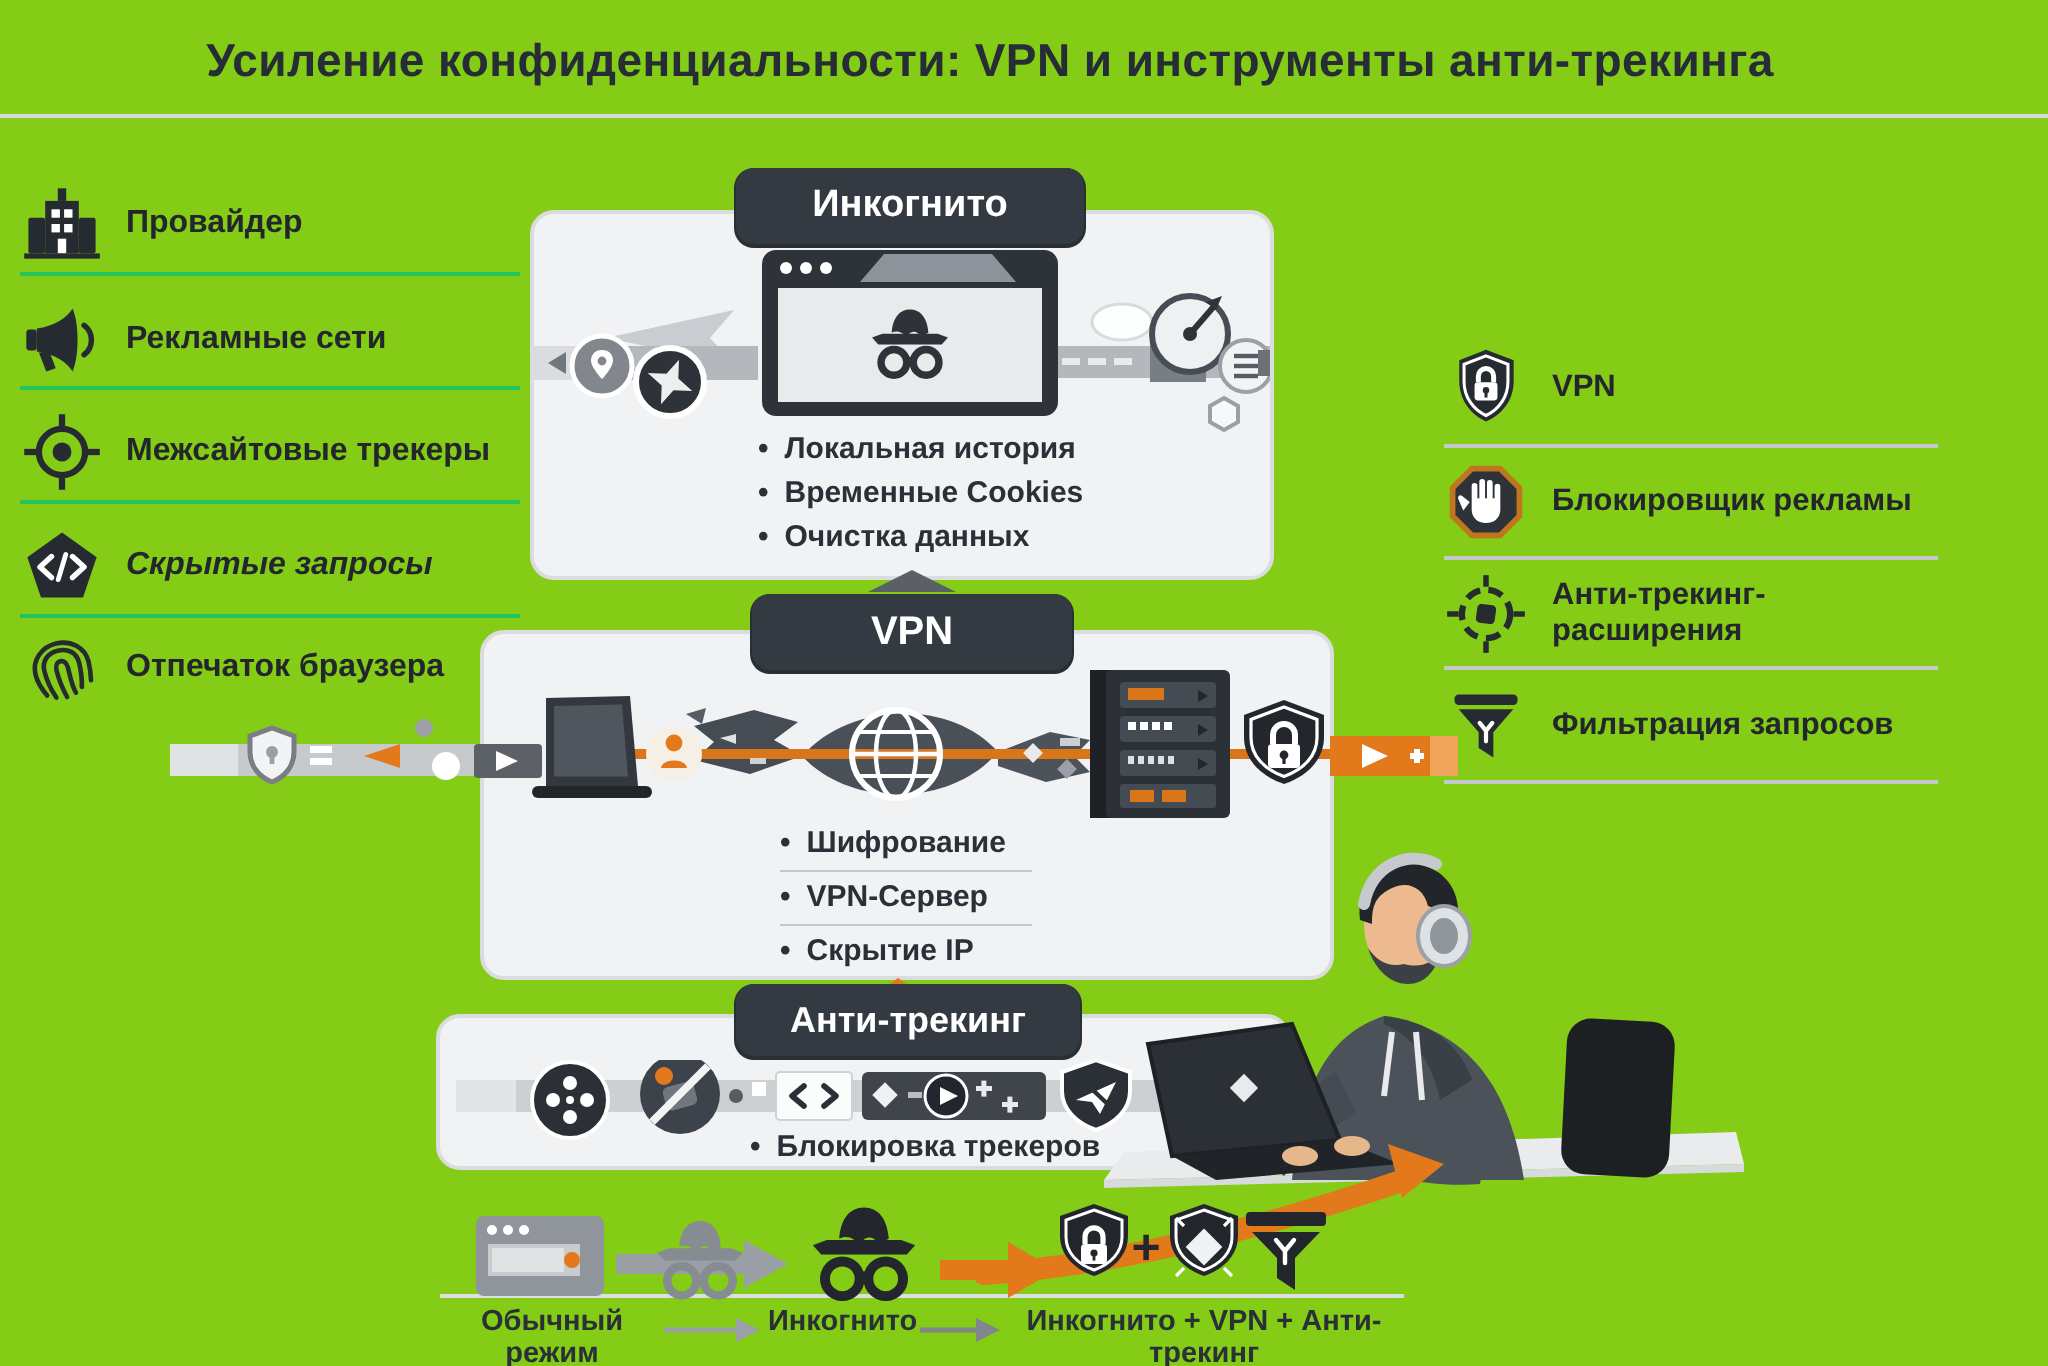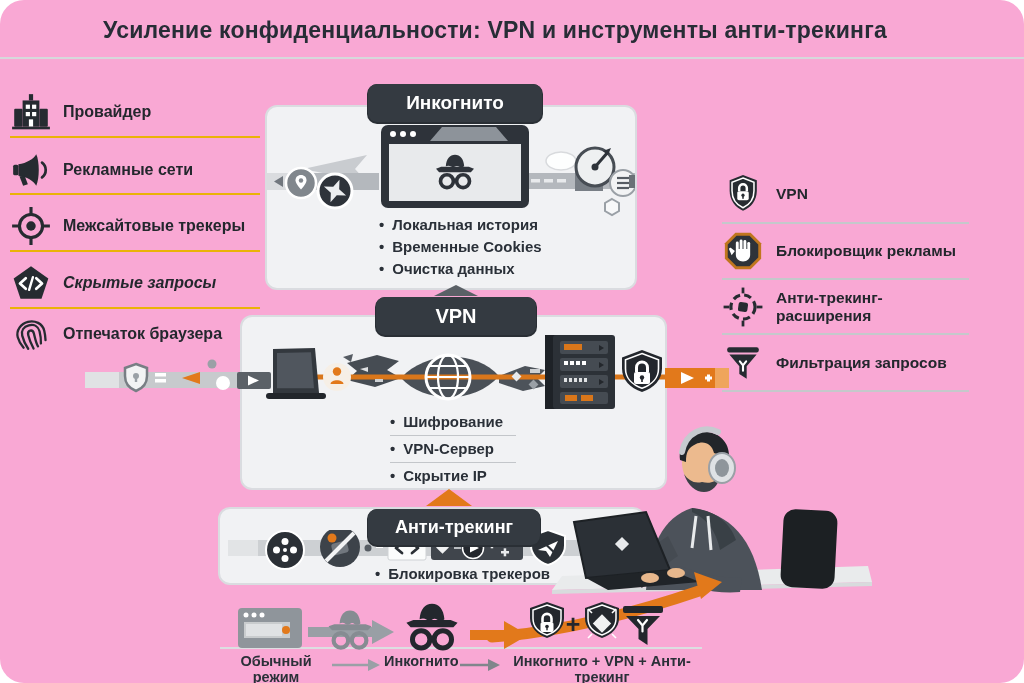--- a/index.html
+++ b/index.html
@@ -1,29 +1,29 @@
 <!DOCTYPE html>
 <html><head>
 <meta charset="utf-8">
 <style>
   html,body{margin:0;padding:0;background:#ffffff;}
-  .stage{position:relative;width:1024px;height:683px;background:#f9a8d4;overflow:hidden;
-         font-family:"Liberation Sans",sans-serif;color:#262c34;border-radius:24px;}
+  .stage{position:relative;width:1024px;height:683px;background:#84cc16;overflow:hidden;
+         font-family:"Liberation Sans",sans-serif;color:#262c34;}
   svg{display:block;}
   .abs{position:absolute;}
 
   
   .title{position:absolute;top:17px;left:0;width:990px;text-align:center;font-size:23px;letter-spacing:.2px;color:#272d36;}
   .title .strong{font-weight:800;}
   .title .rest{font-weight:600;}
   .title-rule{position:absolute;top:57px;left:0;width:1024px;height:2px;background:#d6d8db;}
 
   
   .t-row{position:absolute;left:10px;width:250px;display:flex;align-items:center;gap:11px;}
-  .t-row.bb{border-bottom:2px solid #eab308;text-align:center;}
+  .t-row.bb{border-bottom:2px solid #22c55e;text-align:center;}
   .t-label{font-size:16px;font-weight:700;color:#23272d;}
   .icon42{width:42px;height:42px;flex:0 0 42px;}
 
   
   .r-row{position:absolute;left:722px;width:247px;display:flex;align-items:center;gap:12px;border-bottom:2px solid #c5c8cb;}
   .r-label{font-size:15.5px;font-weight:700;color:#23272d;}
 
   
   .panel{position:absolute;background:#f1f2f4;border:2px solid #dadce0;border-radius:12px;box-sizing:border-box;}
   .pill{position:absolute;background:#343a41;border-radius:9px;color:#fff;display:flex;align-items:center;justify-content:center;
@@ -313,21 +313,21 @@
         <div class="b-line">
           <span class="b-dot">•</span>
           <span>Скрытие IP</span>
         </div>
       </div>
   </div>
 
   <div class="tri-up" style="left:426px;top:489px;border-left:23px solid transparent;border-right:23px solid transparent;border-bottom:17px solid #E2791B;"></div>
 
   <div class="panel" style="left:218px;top:507px;width:427px;height:78px;"></div>
-  <div class="pill" style="left:368px;top:509px;width:172px;height:36px;font-size:18px;z-index:3;align-items:center;">
+  <div class="pill" style="left:368px;top:492px;width:172px;height:36px;font-size:18px;z-index:3;align-items:center;">
     <span>Анти-трекинг</span>
   </div>
 
   <svg class="abs noptr" style="left:228px;top:530px;z-index:2;" width="375" height="44" viewBox="0 0 375 44">
     <rect x="0" y="10" width="368" height="16" fill="#cdd0d3"></rect>
     <rect x="0" y="10" width="30" height="16" fill="#e2e4e6"></rect>
     <circle cx="57" cy="20" r="19" fill="#2b3036" stroke="#fff" stroke-width="2"></circle>
     <circle cx="57" cy="11.5" r="3.5" fill="#fff"></circle>
       <circle cx="57" cy="28.5" r="3.5" fill="#fff"></circle>
     <circle cx="48.5" cy="20" r="3.5" fill="#fff"></circle>

